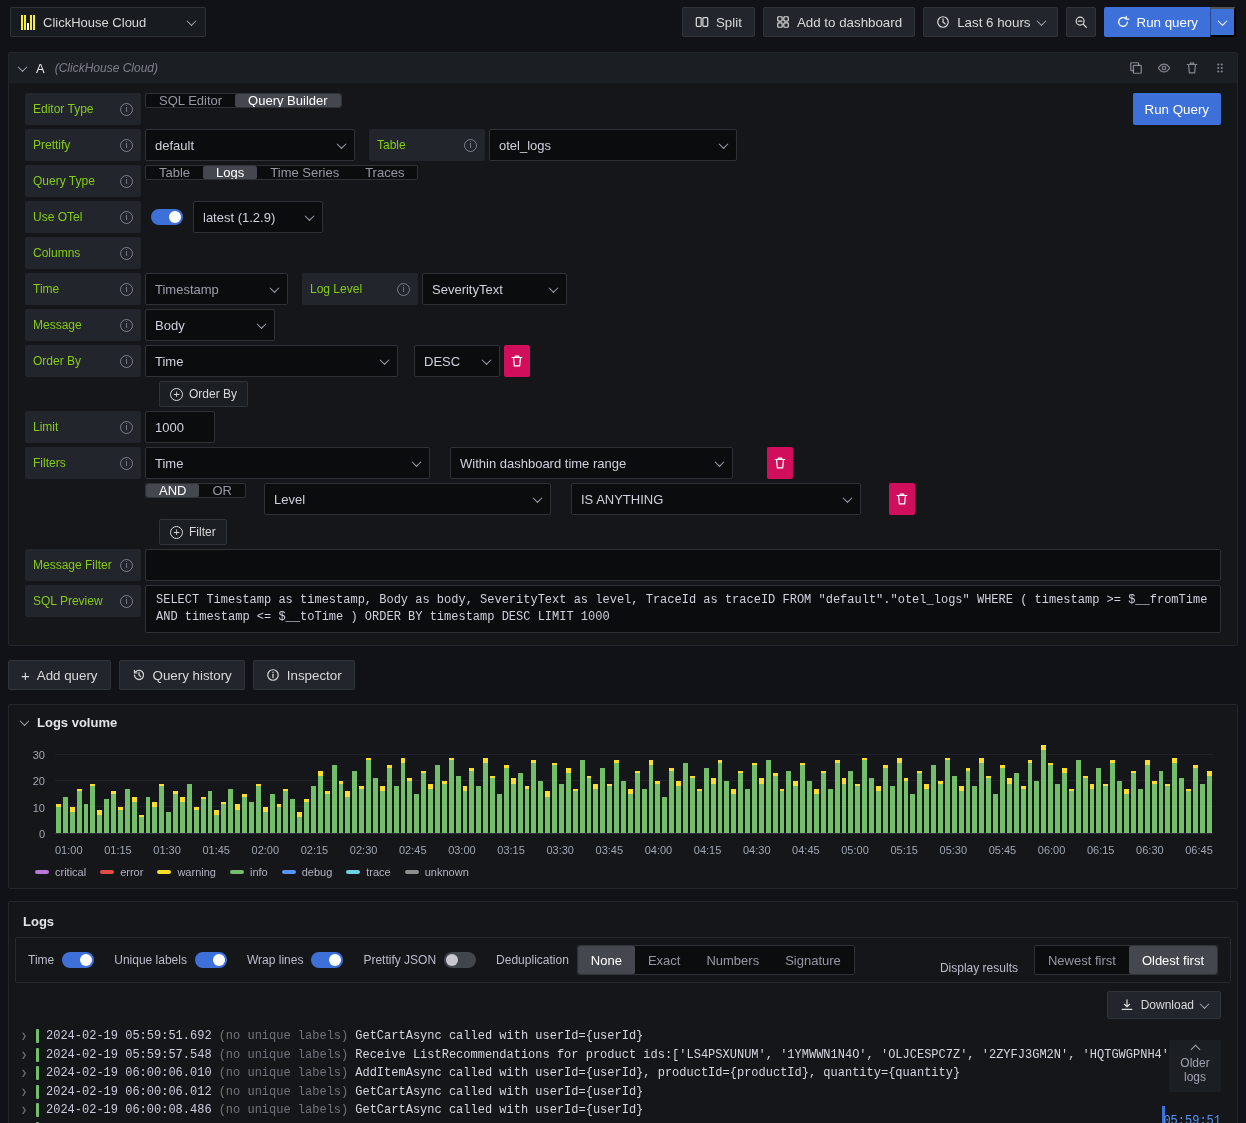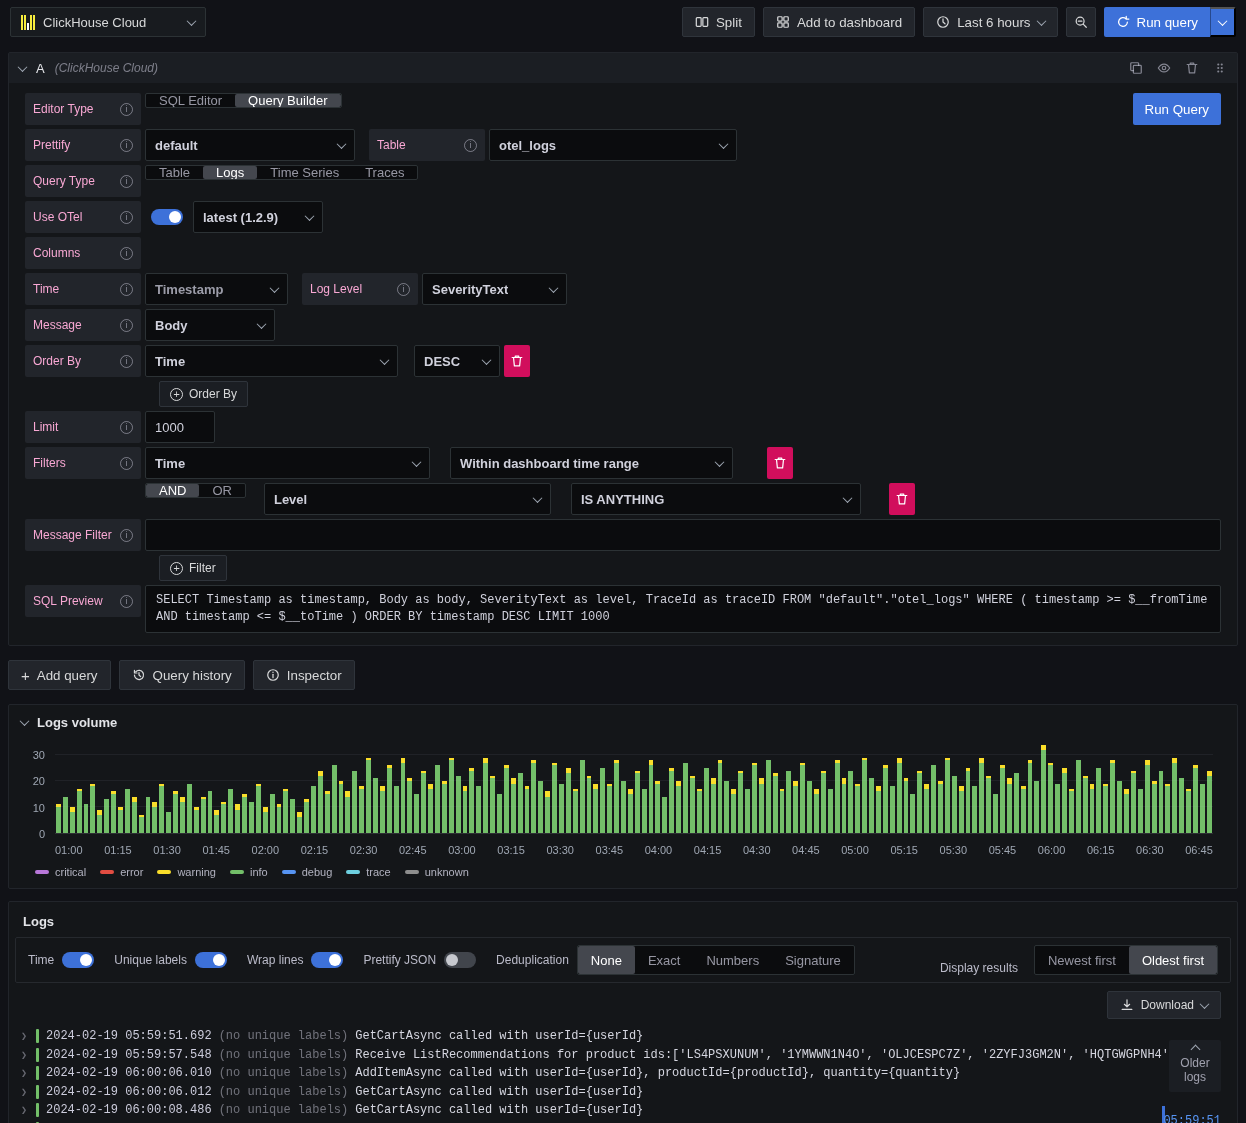--- a/index.html
+++ b/index.html
@@ -36,26 +36,26 @@
   .panel{ margin:8px 8px 0 8px; background:#141619; border:1px solid #22252b; border-radius:2px; position:relative;}
 
   .qpanel-header{ height:30px; display:flex; align-items:center; gap:10px; padding:0 10px; background:#1b1e23;}
   .qpanel-header .refid{ color:#e3e4e8; font-weight:500;}
   .qpanel-header .subtitle{ color:rgba(204,204,220,.55); font-style:italic; font-size:12px;}
   .qpanel-header .hdr-icons{ margin-left:auto; display:flex; gap:14px; color:rgba(204,204,220,.6); align-items:center;}
   .qpanel-header .hdr-icons svg{ cursor:pointer;}
 
   .qbody{ padding:10px 16px 8px 16px; }
   .qrow{ display:flex; gap:4px; margin-bottom:4px; min-height:32px; align-items:stretch; position:relative;}
-  .qlabel{ width:116px; flex:none; background:#22252b; border-radius:2px; display:flex; align-items:center; justify-content:space-between; padding:0 8px; color:#f9a8d4; font-size:12px;}
+  .qlabel{ width:116px; flex:none; background:#22252b; border-radius:2px; display:flex; align-items:center; justify-content:space-between; padding:0 8px; color:#84cc16; font-size:12px;}
   .info-i{ width:13px; height:13px; border:1px solid rgba(204,204,220,.5); border-radius:50%; color:rgba(204,204,220,.6); font-size:9px; line-height:11px; text-align:center; flex:none; font-style:normal;}
   .info-i::after{ content:"i"; }
 
   .sel{ background:#0b0c0e; border:1px solid #2c3235; border-radius:2px; display:flex; align-items:center; justify-content:space-between; gap:8px; padding:0 9px; color:#d0d1dc; cursor:pointer; min-height:32px;}
-  .sel .sel-val{ overflow:hidden; white-space:nowrap;font-weight:bold;}
+  .sel .sel-val{ overflow:hidden; white-space:nowrap;}
   .inp{ background:#0b0c0e; border:1px solid #2c3235; border-radius:2px; color:#d0d1dc; padding:0 9px; height:32px; font-family:inherit; font-size:13px; outline:none;}
 
   .radio-group{ display:inline-flex; background:#0b0c0e; border:1px solid #2c3235; border-radius:2px; overflow:hidden; height:15px;}
   .radio-group.sm{ height:30px;}
   .radio-opt{ padding:0 13px; display:flex; align-items:center; color:rgba(204,204,220,.72); cursor:pointer; white-space:nowrap;}
   .radio-opt.selected{ background:#44474e; color:#fff; border-radius:2px;}
 
   .switch{ width:32px; height:16px; border-radius:9px; background:#3d71d9; position:relative; cursor:pointer; flex:none;}
   .switch::after{ content:""; position:absolute; top:2px; right:2px; width:12px; height:12px; border-radius:50%; background:#fff;}
   .switch.off{ background:#41454c;}
@@ -373,33 +373,33 @@
           <span class="chev"></span>
         </span>
       <span style="width:20px"></span>
       <button class="btn-danger">
         <svg class="ic" viewBox="0 0 16 16">
             <path d="M2.5 4h11M6 4V2.5h4V4M4 4l1 9.5h6L12 4"></path>
           </svg>
       </button>
     </div>
 
-    <div class="qrow">
-      <span class="qlabel">
-          <span>Message Filter</span>
-          <i class="info-i"></i>
-        </span>
-      <input class="inp" style="flex: 1 1 0%;" value="">
-    </div>
-
     <div class="qrow" style="min-height:26px">
       <button class="btn-add indent134">
           <i class="plus-circle"></i>
           <span>Filter</span>
         </button>
+    </div>
+
+    <div class="qrow">
+      <span class="qlabel">
+          <span>Message Filter</span>
+          <i class="info-i"></i>
+        </span>
+      <input class="inp" style="flex: 1 1 0%;" value="">
     </div>
 
     <div class="qrow" style="min-height:48px">
       <span class="qlabel" style="align-self:flex-start; height:32px;">
           <span>SQL Preview</span>
           <i class="info-i"></i>
         </span>
       <div class="sqlbox mono">SELECT Timestamp as timestamp, Body as body, SeverityText as level, TraceId as traceID FROM "default"."otel_logs" WHERE ( timestamp &gt;= $__fromTime AND timestamp &lt;= $__toTime ) ORDER BY timestamp DESC LIMIT 1000</div>
     </div>
   </div>

